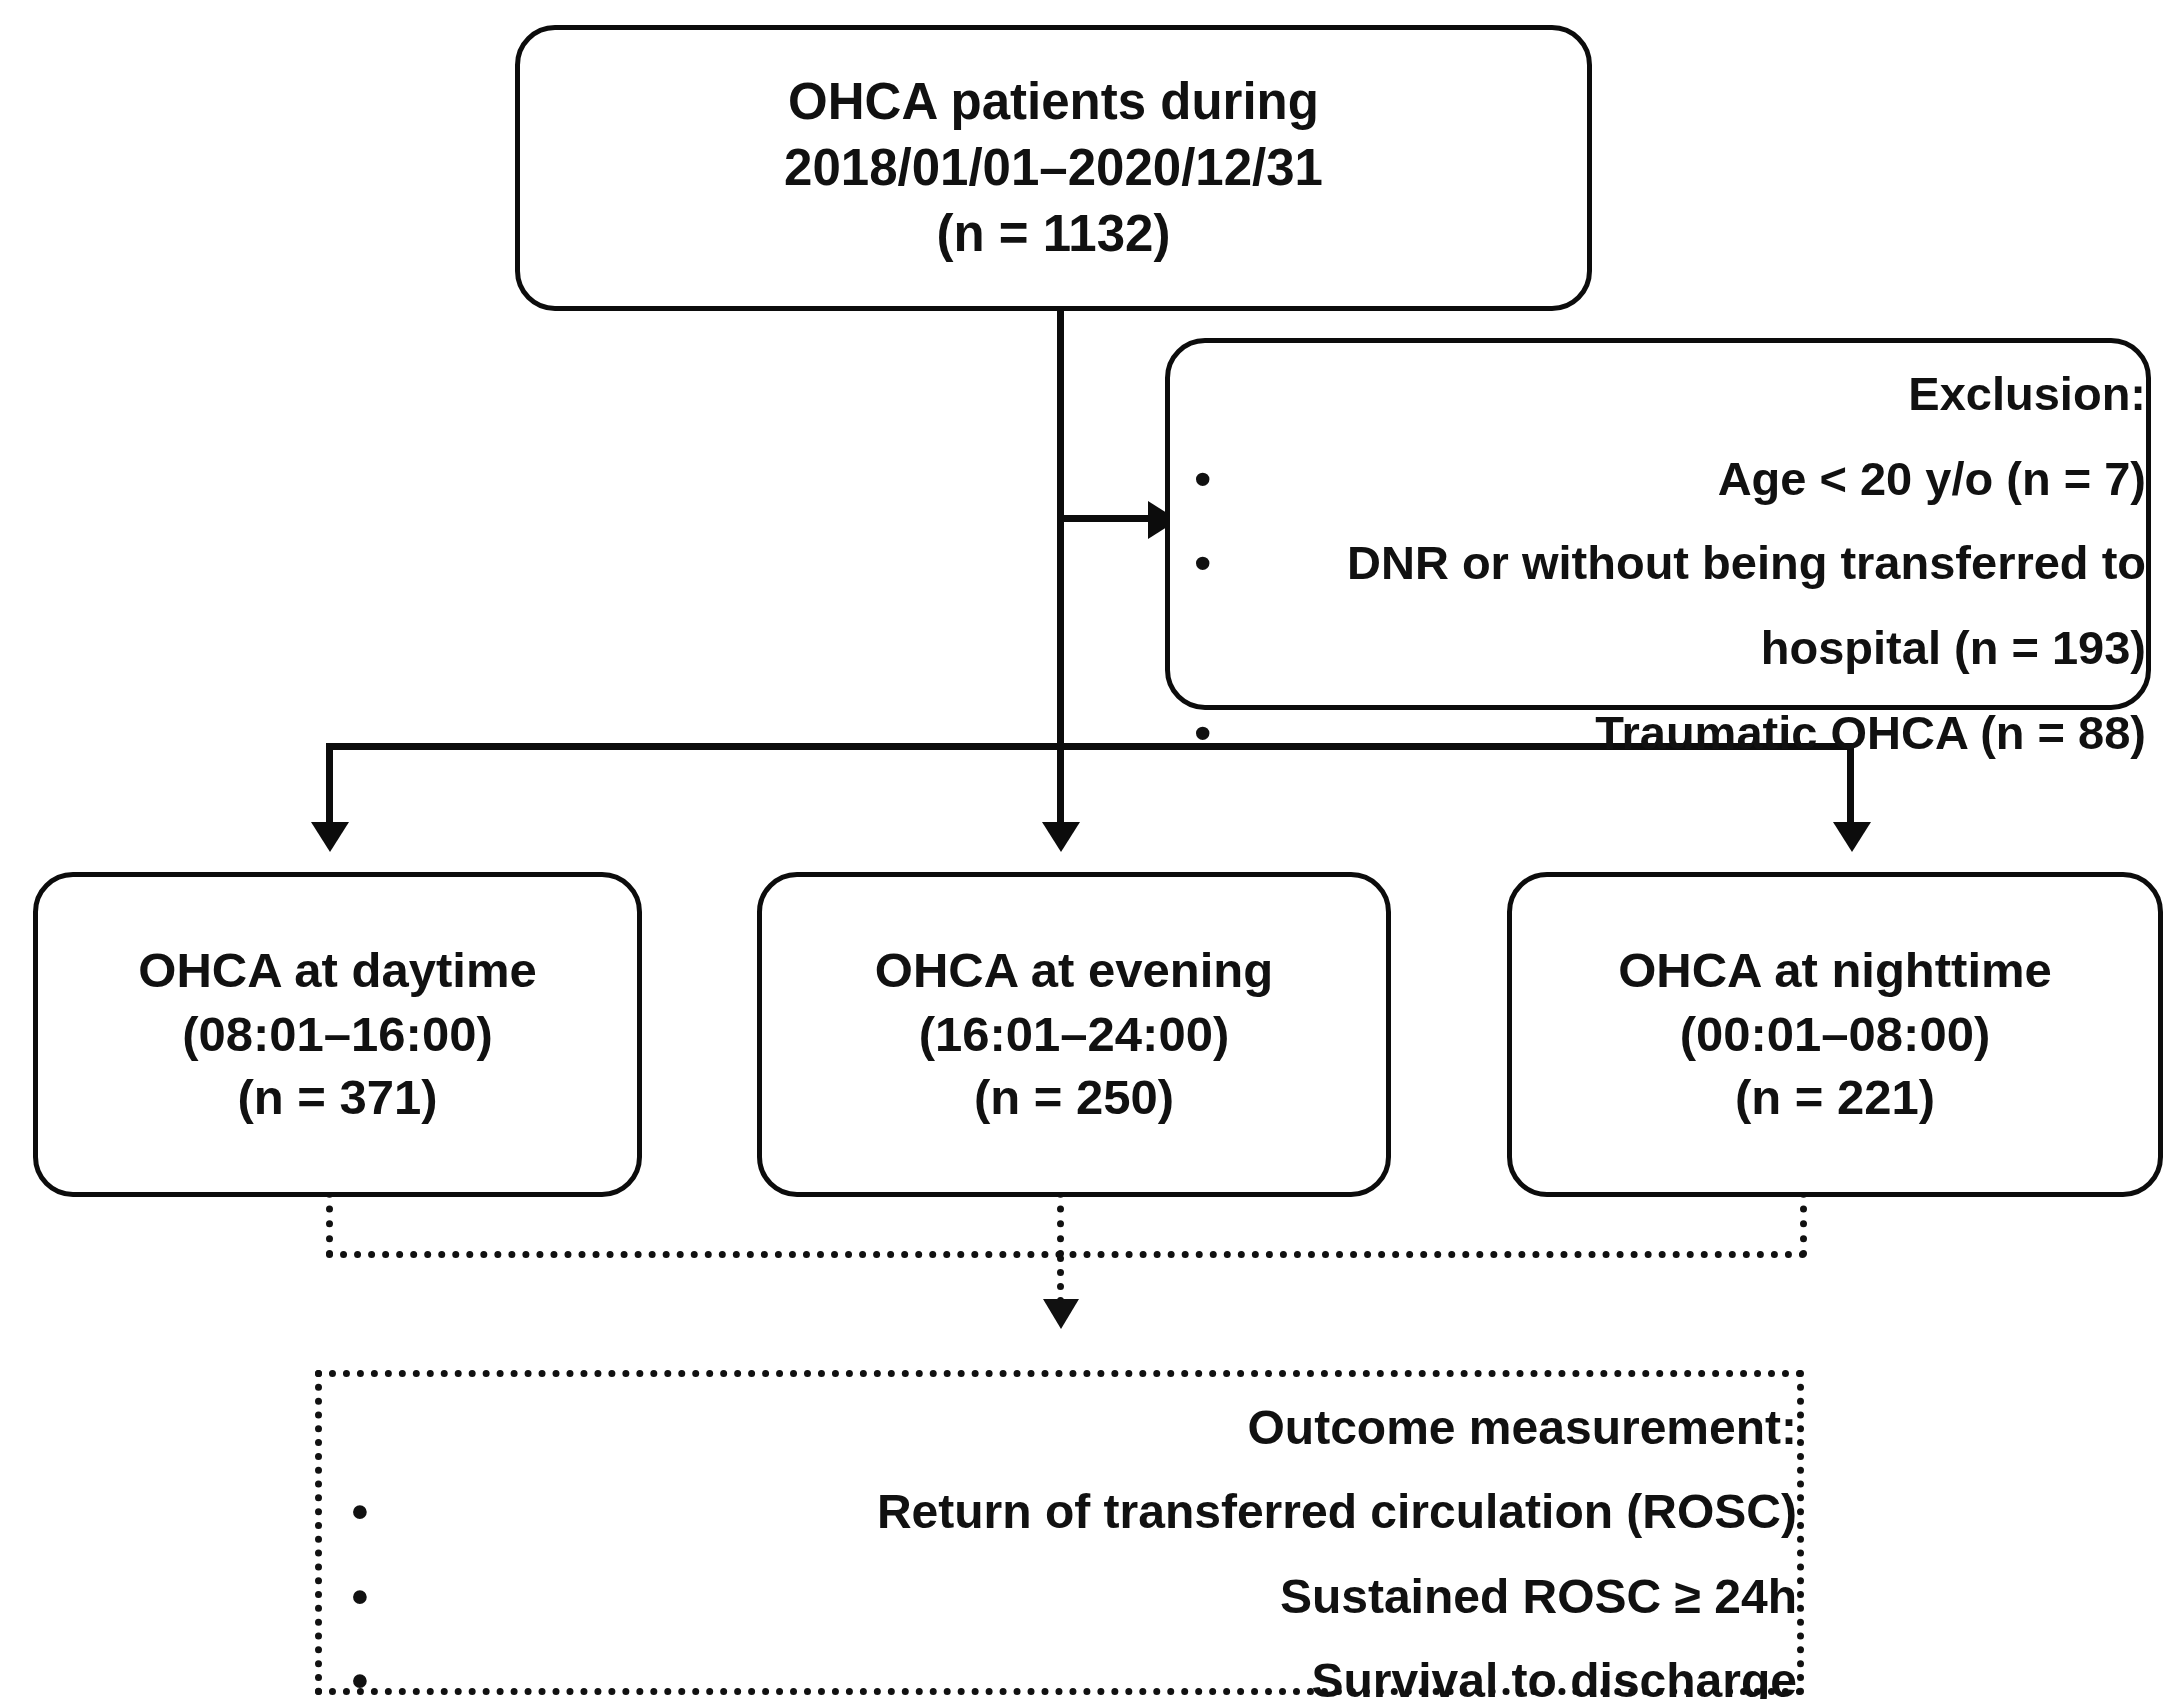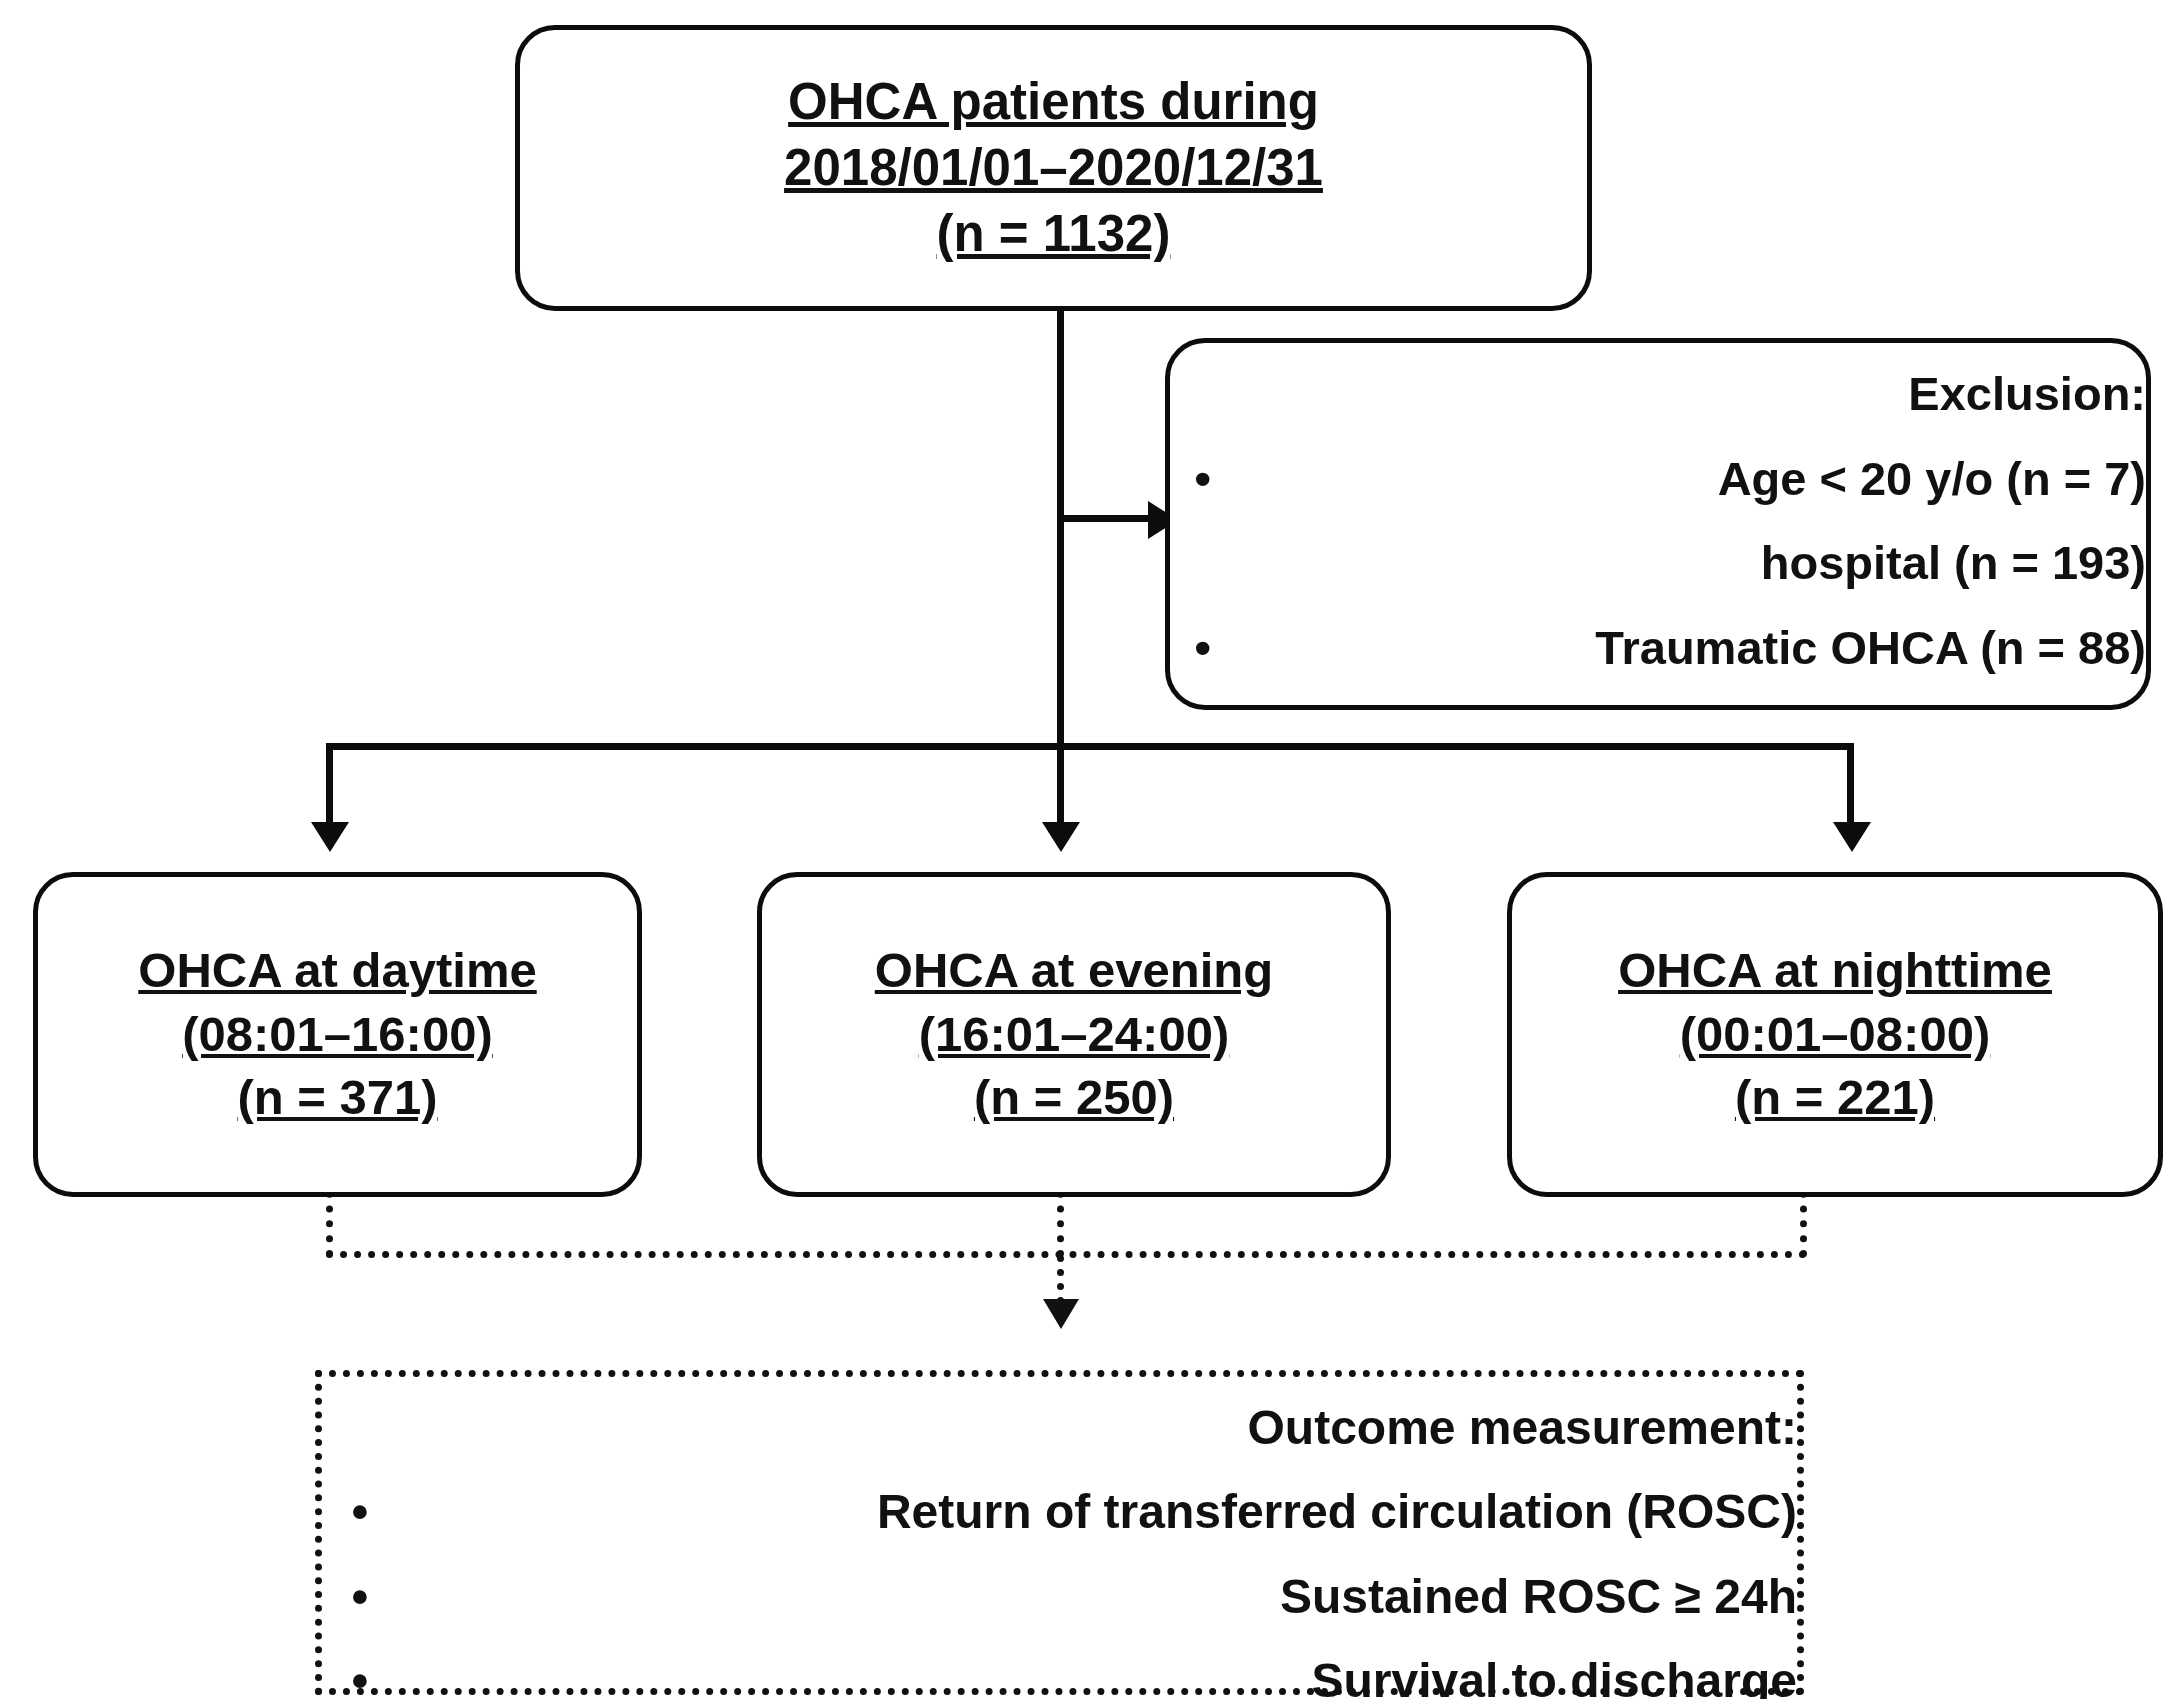--- a/index.html
+++ b/index.html
@@ -30,21 +30,20 @@
   .box.dotted {
     border: 7.4px dotted #111111;
     border-radius: 0;
   }
 
   .ctr-text {
     text-align: center;
     font-weight: bold;
     color: #111111;
     line-height: 1.30;
-    text-decoration: underline;
   }
 
   .lft-text {
     text-align: right;
     font-weight: bold;
     color: #111111;
     line-height: 1.42;
   }
 
   
@@ -183,20 +182,21 @@
 
   <div class="box" id="node-top">
     <div class="ctr-text">OHCA patients during</div>
     <div class="ctr-text">2018/01/01–2020/12/31</div>
     <div class="ctr-text">(n = 1132)</div>
   </div>
 
   <div class="box" id="node-exclusion">
     <div class="lft-text">Exclusion:</div>
     <div class="lft-text bullet-line">Age &lt; 20 y/o (n = 7)</div>
+    <div class="lft-text bullet-line">DNR or without being transferred to</div>
     <div class="lft-text cont-line">hospital (n = 193)</div>
     <div class="lft-text bullet-line">Traumatic OHCA (n = 88)</div>
   </div>
 
   <div class="box group-node" id="node-day">
     <div class="ctr-text">OHCA at daytime</div>
     <div class="ctr-text">(08:01–16:00)</div>
     <div class="ctr-text">(n = 371)</div>
   </div>
 

